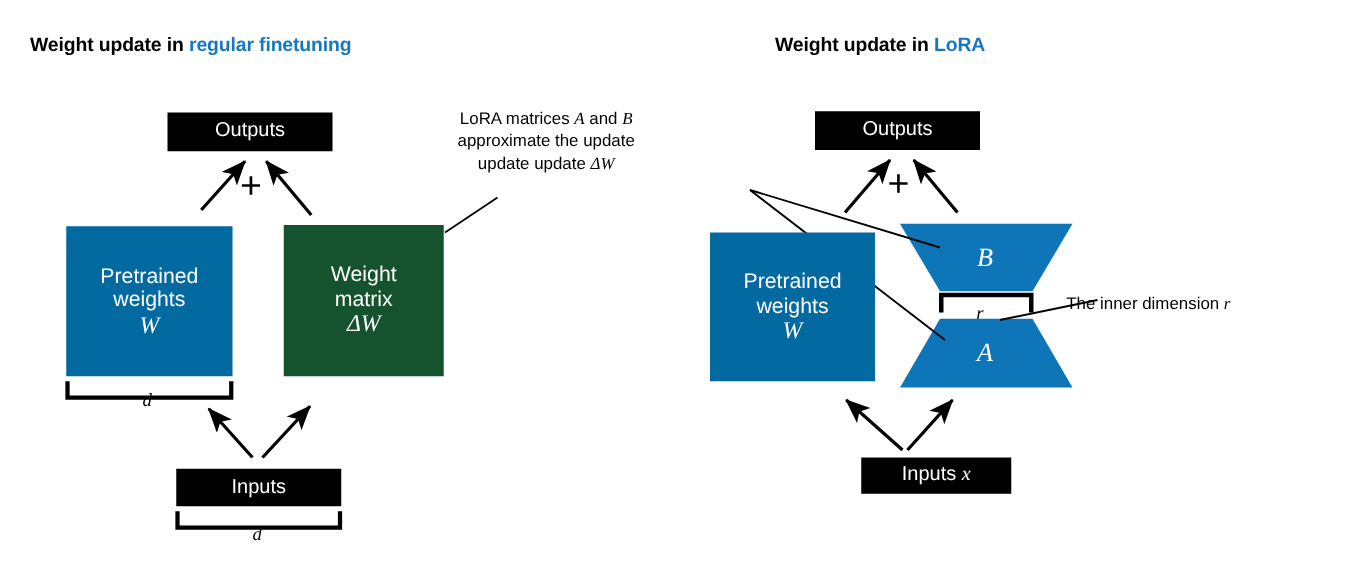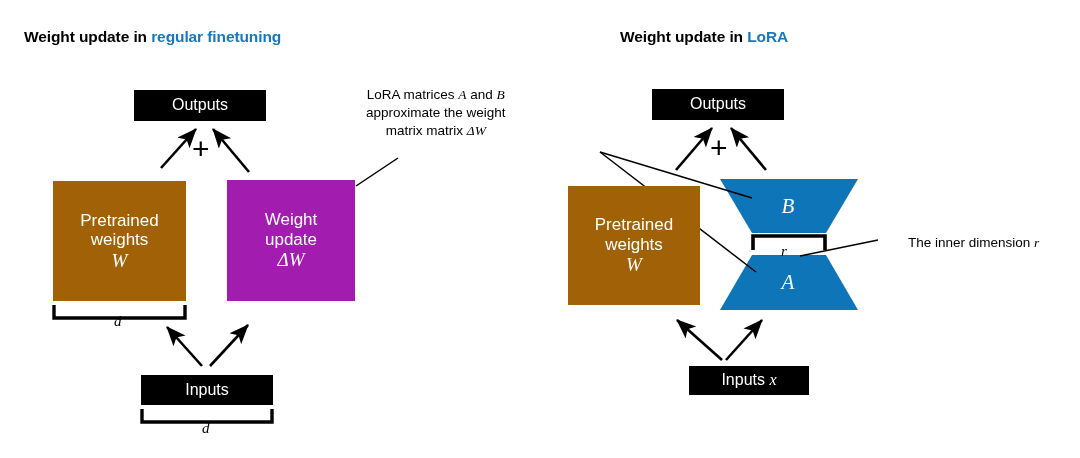--- a/index.html
+++ b/index.html
@@ -47,22 +47,22 @@
     box-sizing: border-box;
     display: flex;
     flex-direction: column;
     align-items: center;
     justify-content: center;
     color: #ffffff;
     text-align: center;
     line-height: 1.14;
   }
   .box.black { background: #000000; font-size: 16px; }
-  .box.gray  { background: #a16207; font-size: 17px; }
-  .box.blue  { background: #a21caf; font-size: 17px; }
+  .box.gray  { background: #0369a1; font-size: 17px; }
+  .box.blue  { background: #14532d; font-size: 17px; }
 
   .mathvar {
     font-family: "Liberation Serif", serif;
     font-style: italic;
     font-size: 19px;
   }
   .mathvar-inline {
     font-family: "Liberation Serif", serif;
     font-style: italic;
   }
@@ -123,21 +123,21 @@
   
   .annot {
     position: absolute;
     font-size: 13.5px;
     color: #000000;
     line-height: 1.35;
     text-align: center;
     white-space: nowrap;
   }
   #annot-lora  { left: 366px; top: 86px; }
-  #annot-inner { left: 908px; top: 234px; text-align: center; }
+  #annot-inner { left: 853px; top: 234px; text-align: center; }
 </style>
 </head>
 <body>
 
 <div class="canvas">
 
   <svg class="layer" viewBox="0 0 1080 458">
     <defs>
       <marker id="ah" markerWidth="9" markerHeight="9" refX="7.2" refY="3.1" orient="auto" markerUnits="strokeWidth">
         <path d="M0,0 L7.6,3.1 L0,6.2 L1.8,3.1 Z" fill="#000"></path>
@@ -219,21 +219,21 @@
   </div>
 
   <div class="box gray" id="pretrained-left">
     <span>Pretrained</span>
     <span>weights</span>
     <span class="mathvar">W</span>
   </div>
 
   <div class="box blue" id="weightupd-left">
     <span>Weight</span>
-    <span>update</span>
+    <span>matrix</span>
     <span class="mathvar">ΔW</span>
   </div>
 
   <div class="box black" id="inputs-left">
     <span>Inputs</span>
   </div>
 
   <div class="plus" id="plus-left">+</div>
 
   <div class="bracket-label" id="label-d1">d</div>
@@ -260,21 +260,21 @@
   <div class="box black" id="inputs-right">
     <span><span>Inputs </span><span class="mathvar-inline">x</span></span>
   </div>
 
   <div class="plus" id="plus-right">+</div>
 
   <div class="bracket-label" id="label-r">r</div>
 
   <div class="annot" id="annot-lora">
     <div><span>LoRA matrices </span><span class="mathvar-inline">A</span><span> and </span><span class="mathvar-inline">B</span></div>
-    <div>approximate the weight</div>
-    <div><span>matrix matrix </span><span class="mathvar-inline">ΔW</span></div>
+    <div>approximate the update</div>
+    <div><span>update update </span><span class="mathvar-inline">ΔW</span></div>
   </div>
 
   <div class="annot" id="annot-inner">
     <div><span>The inner dimension </span><span class="mathvar-inline">r</span></div>
   </div>
 
 </div>
 
 </body></html>

